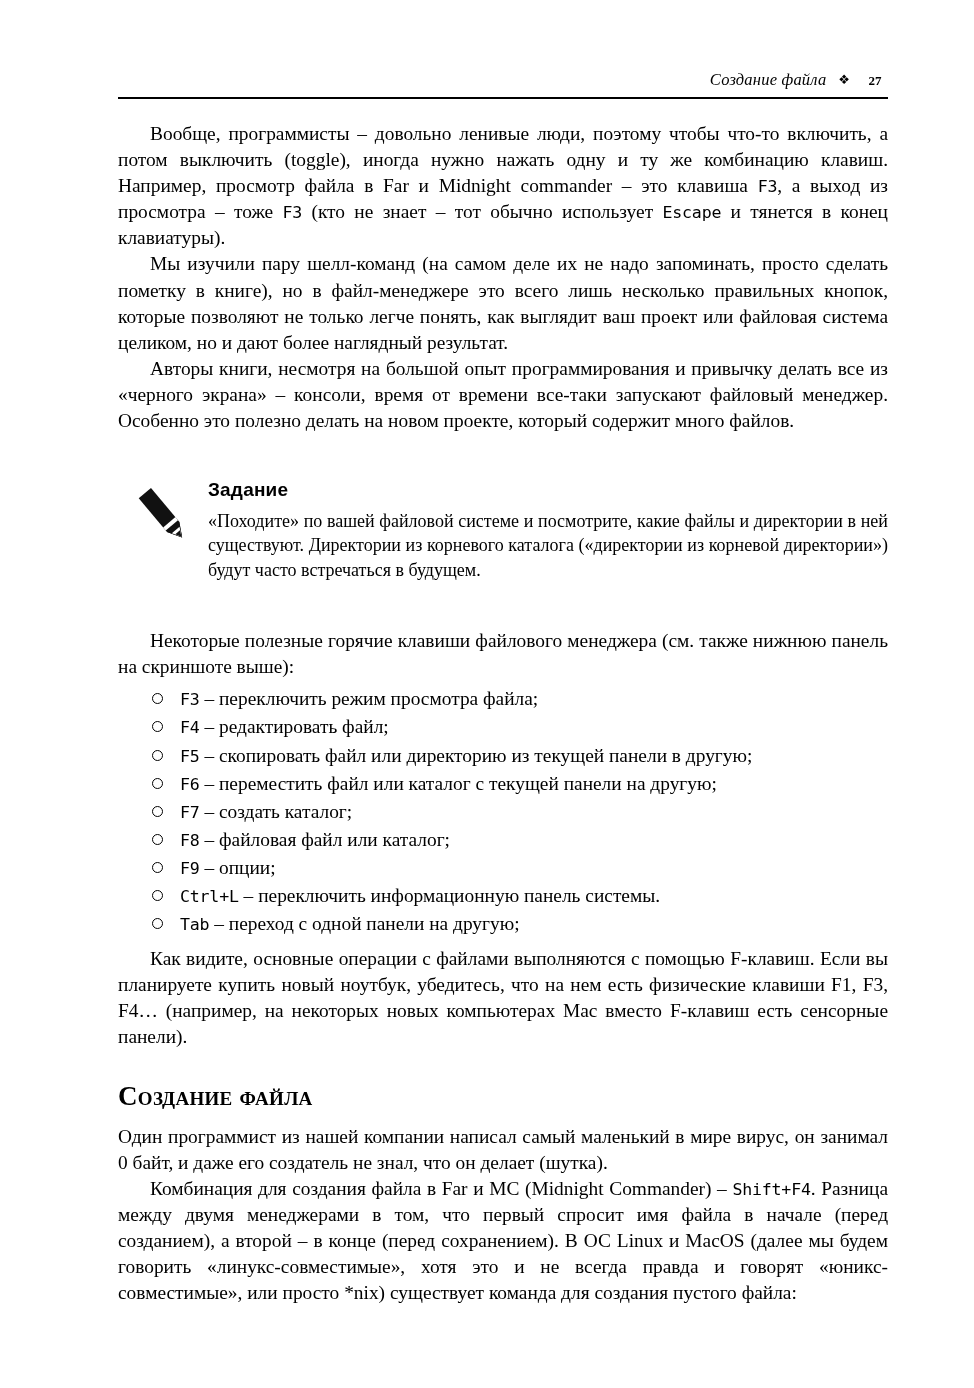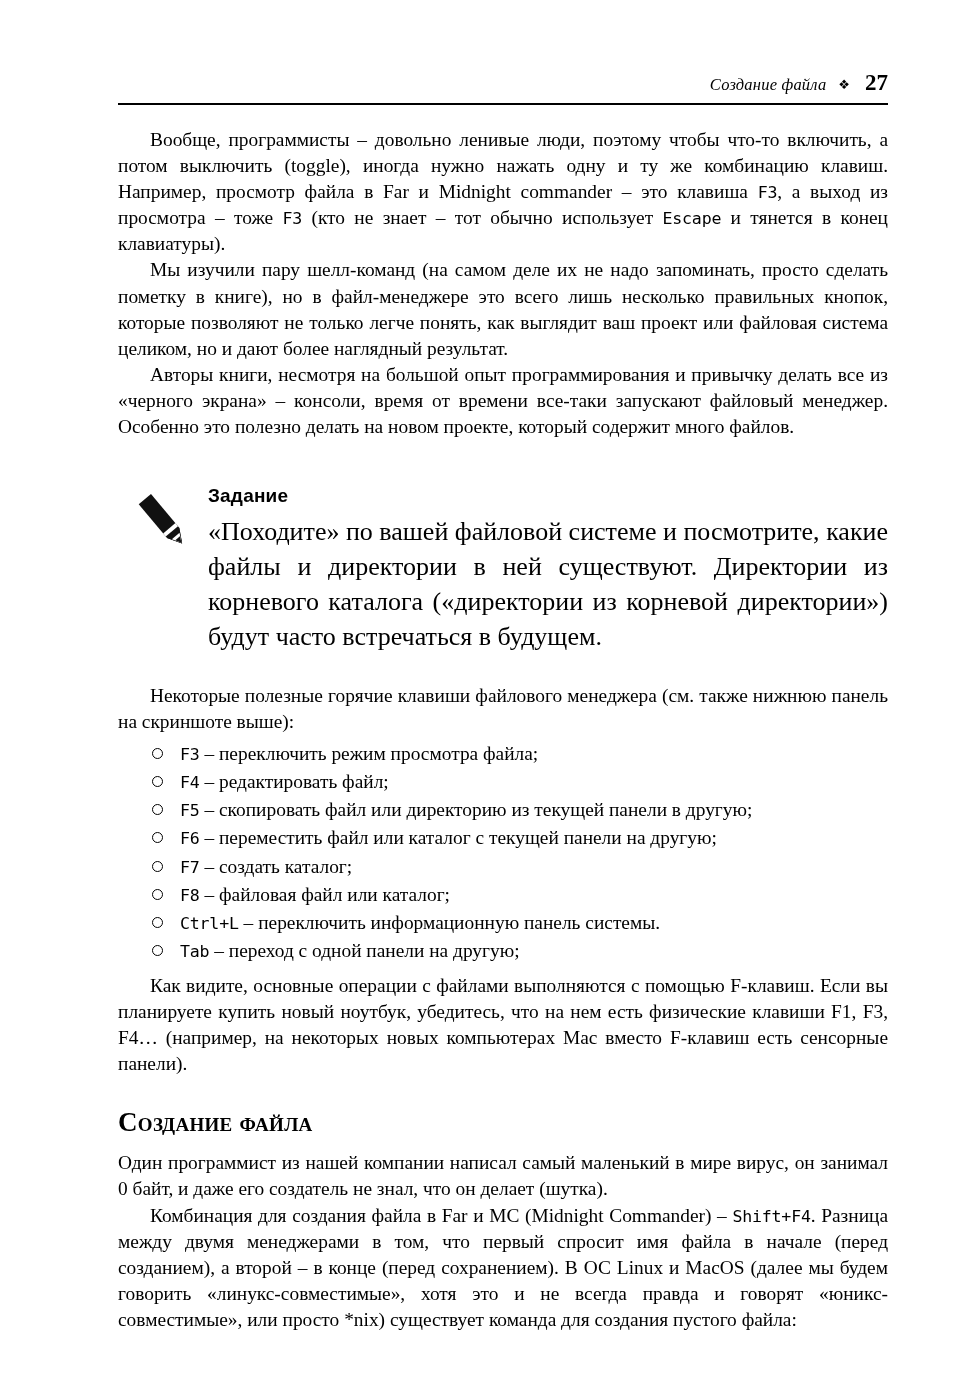--- a/index.html
+++ b/index.html
@@ -37,23 +37,23 @@
     letter-spacing: 0.2px;
   }
   .runhead .rh-orn {
     font-size: 13px;
     line-height: 1;
     position: relative;
     top: -1px;
   }
   .runhead .rh-num {
     font-weight: bold;
-    font-size: 23px;
+    font-size: 13px;
     min-width: 26px;
-    text-align: right;
+    text-align: center;
   }
   .rule {
     border-top: 2.5px solid #000;
     margin-top: 7px;
     margin-bottom: 22px;
   }
 
   
   p.body {
     margin: 0;
@@ -90,21 +90,21 @@
   .task-title {
     font-family: "Liberation Sans", sans-serif;
     font-weight: bold;
     font-size: 19px;
     line-height: 1;
     margin: 8px 0 10px 0;
     letter-spacing: 0.2px;
   }
   .task-text {
     margin: 0;
-    font-size: 26px;
+    font-size: 18px;
     line-height: 1.345;
     text-align: justify;
   }
 
   
   ul.keylist {
     list-style: none;
     margin: 6px 0 0 0;
     padding: 0;
   }
@@ -205,20 +205,25 @@
         <span class="key">F7</span>
         <span>– создать каталог;</span>
       </li>
       <li>
         <span class="bullet"></span>
         <span class="key">F8</span>
         <span>– файловая файл или каталог;</span>
       </li>
       <li>
         <span class="bullet"></span>
+        <span class="key">F9</span>
+        <span>– опции;</span>
+      </li>
+      <li>
+        <span class="bullet"></span>
         <span class="key">Ctrl+L</span>
         <span>– переключить информационную панель системы.</span>
       </li>
       <li>
         <span class="bullet"></span>
         <span class="key">Tab</span>
         <span>– переход с одной панели на другую;</span>
       </li>
     </ul>
 

